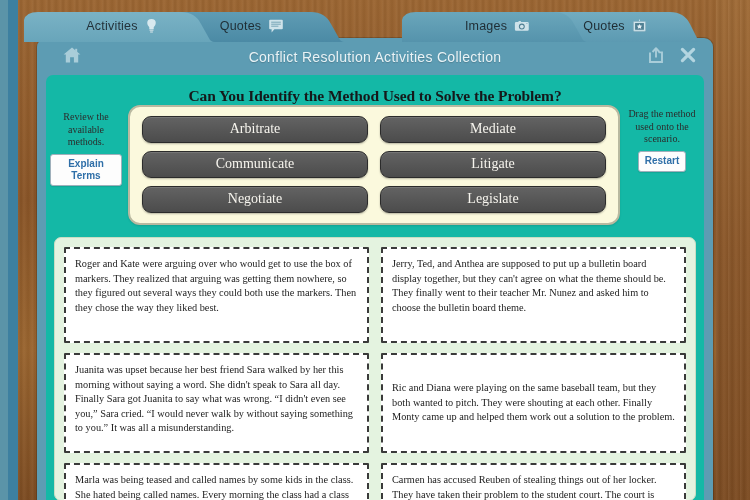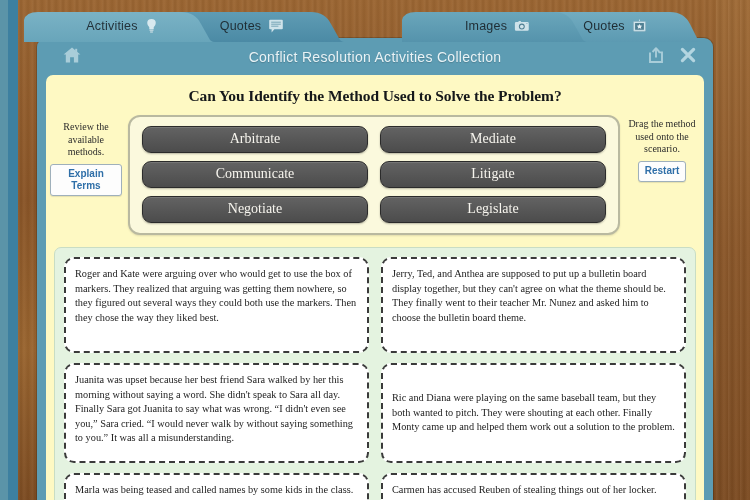--- a/index.html
+++ b/index.html
@@ -131,41 +131,40 @@
     position: absolute; right: 14px; top: 8px;
     width: 22px; height: 22px;
     display:flex; align-items:center; justify-content:center;
     cursor: pointer;
   }
 
   .page {
     position: absolute;
     left: 9px; top: 37px;
     width: 658px; height: 425px;
-    background: #fef9c3;
+    background: #14b8a6;
     border-radius: 7px 7px 0 0;
     overflow: hidden;
   }
 
   
   .page-title {
     text-align: center;
     font-family: "Liberation Serif", serif;
     font-weight: bold;
     font-size: 15.5px;
     color: #15181a;
     margin-top: 12px;
     letter-spacing: -0.1px;
   }
 
   
   .methods-row {
     display: flex;
     align-items: flex-start;
-    margin-top: 10px;
     padding: 0 6px 0 4px;
   }
   .side-note {
     width: 72px;
     text-align: center;
     font-family: "Liberation Serif", serif;
     font-size: 10px;
     color: #2c2c2c;
     line-height: 1.27;
     padding-top: 6px;
@@ -229,21 +228,21 @@
     overflow: hidden;
   }
   .sc-grid {
     display: grid;
     grid-template-columns: 1fr 1fr;
     gap: 10px 12px;
   }
   .sc-card {
     background: #ffffff;
     border: 2px dashed #3a3a3a;
-    border-radius: 10px;
+    border-radius: 1px;
     min-height: 96px;
     padding: 8px 9px;
     box-sizing: border-box;
     font-family: "Liberation Serif", serif;
     font-size: 10.3px;
     line-height: 1.42;
     color: #1b1b1b;
     cursor: pointer;
   }
   .sc-card.tall { min-height: 100px; }

